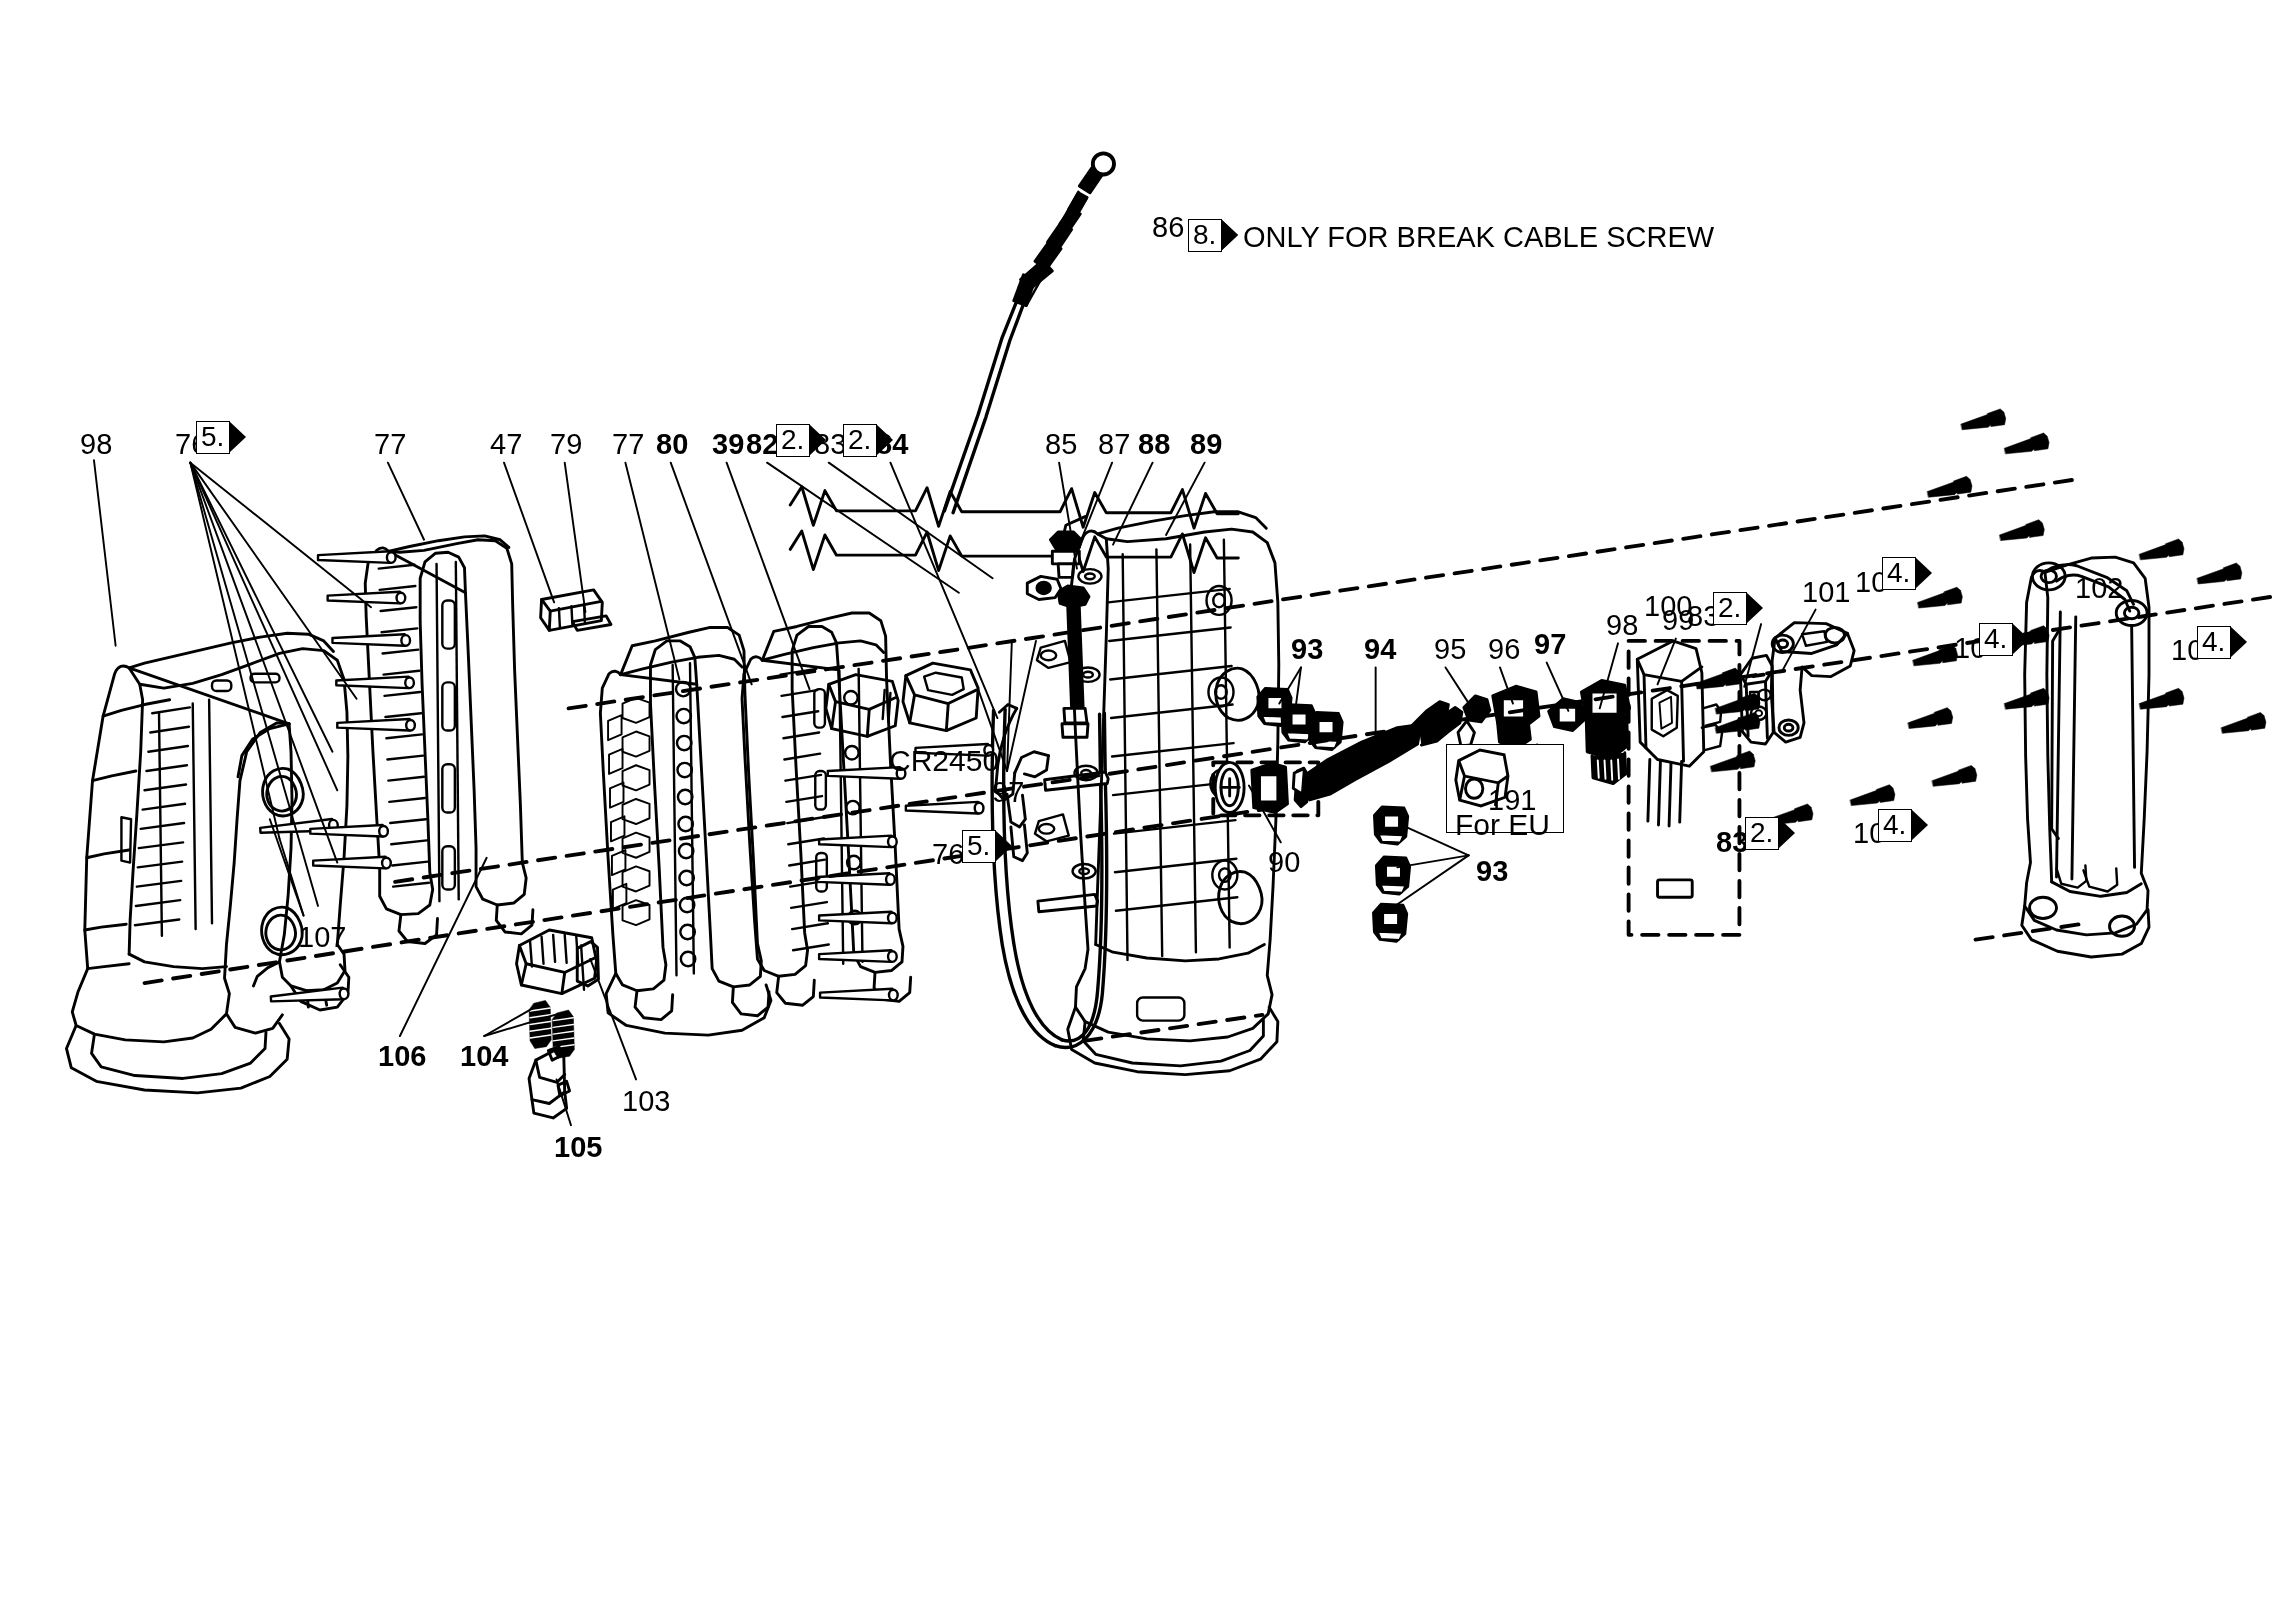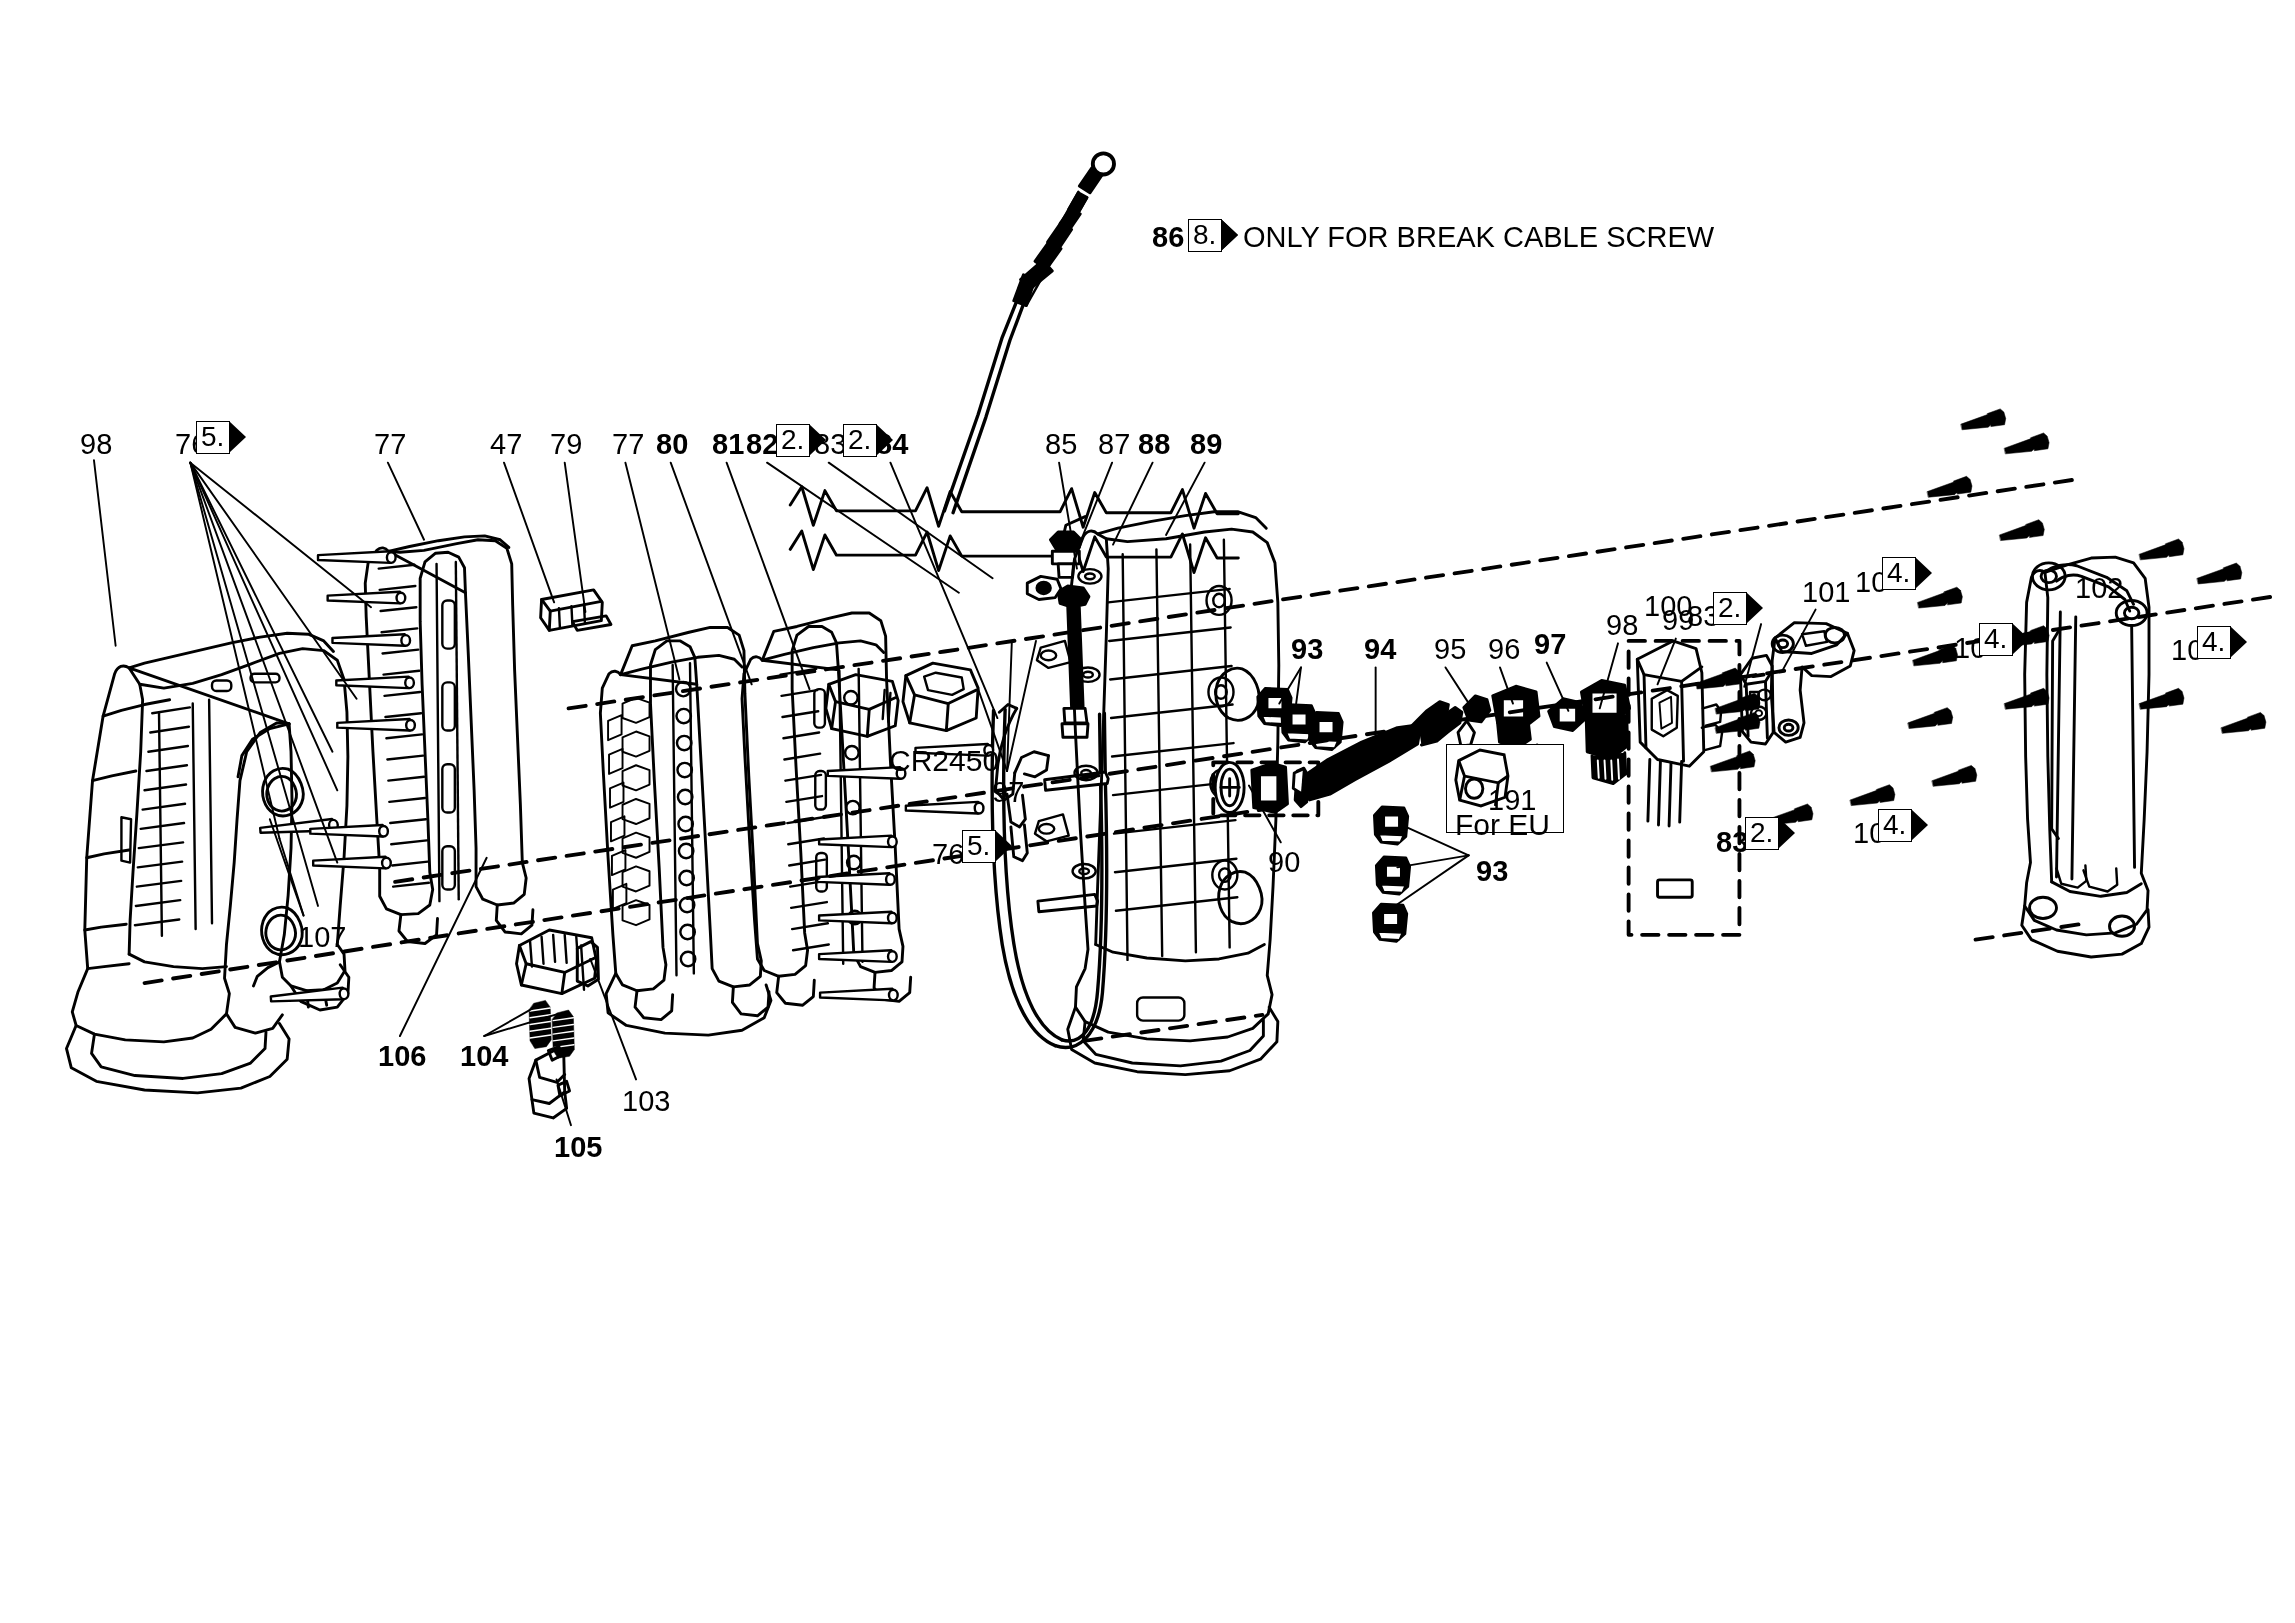--- a/index.html
+++ b/index.html
@@ -696,21 +696,21 @@
           <line x1="830" y1="2150" x2="1010" y2="1780"></line>
           <line x1="1005" y1="2150" x2="1110" y2="2090"></line>
           <line x1="1005" y1="2150" x2="1155" y2="2105"></line>
           <line x1="1320" y1="2240" x2="1225" y2="1990"></line>
           <line x1="1185" y1="2335" x2="1155" y2="2240"></line>
         </g>
     </g>
   </svg>
 
 
-  <div class="lbl reg t-note" style="left:1152px;top:223px;font-weight:bold;">86</div>
+  <div class="lbl reg t-note" style="left:1152px;top:213px;">86</div>
   <div class="flag" style="left:1188px;top:219px;">
     <span class="fbox">8.</span>
     <span class="farrow"></span>
   </div>
   <div class="lbl reg t-note" style="left:1243px;top:223px;">ONLY FOR BREAK CABLE SCREW</div>
 
   <div class="lbl reg t-cr" style="left:889px;top:746px;">CR2450</div>
 
   <div class="eu-box" style="left:1446px;top:744px;width:116px;height:87px;"></div>
   <div class="lbl reg t-eu" style="left:1455px;top:810px;">For EU</div>
@@ -724,21 +724,21 @@
   </svg>
 
   <div id="label-host">
       <div class="lbl reg t-num" style="left: 80px; top: 430px;">98</div>
       <div class="lbl reg t-num" style="left: 175px; top: 430px;">76</div>
       <div class="lbl reg t-num" style="left: 374px; top: 430px;">77</div>
       <div class="lbl reg t-num" style="left: 490px; top: 430px;">47</div>
       <div class="lbl reg t-num" style="left: 550px; top: 430px;">79</div>
       <div class="lbl reg t-num" style="left: 612px; top: 430px;">77</div>
       <div class="lbl bold t-num" style="left: 656px; top: 430px;">80</div>
-      <div class="lbl bold t-num" style="left: 712px; top: 430px;">81</div>
+      <div class="lbl bold t-num" style="left: 712px; top: 430px;">39</div>
       <div class="lbl bold t-num" style="left: 746px; top: 430px;">82</div>
       <div class="lbl reg t-num" style="left: 814px; top: 430px;">83</div>
       <div class="lbl bold t-num" style="left: 876px; top: 430px;">84</div>
       <div class="lbl reg t-num" style="left: 1045px; top: 430px;">85</div>
       <div class="lbl reg t-num" style="left: 1098px; top: 430px;">87</div>
       <div class="lbl bold t-num" style="left: 1138px; top: 430px;">88</div>
       <div class="lbl bold t-num" style="left: 1190px; top: 430px;">89</div>
       <div class="lbl bold t-num" style="left: 1291px; top: 635px;">93</div>
       <div class="lbl bold t-num" style="left: 1364px; top: 635px;">94</div>
       <div class="lbl reg t-num" style="left: 1434px; top: 635px;">95</div>

